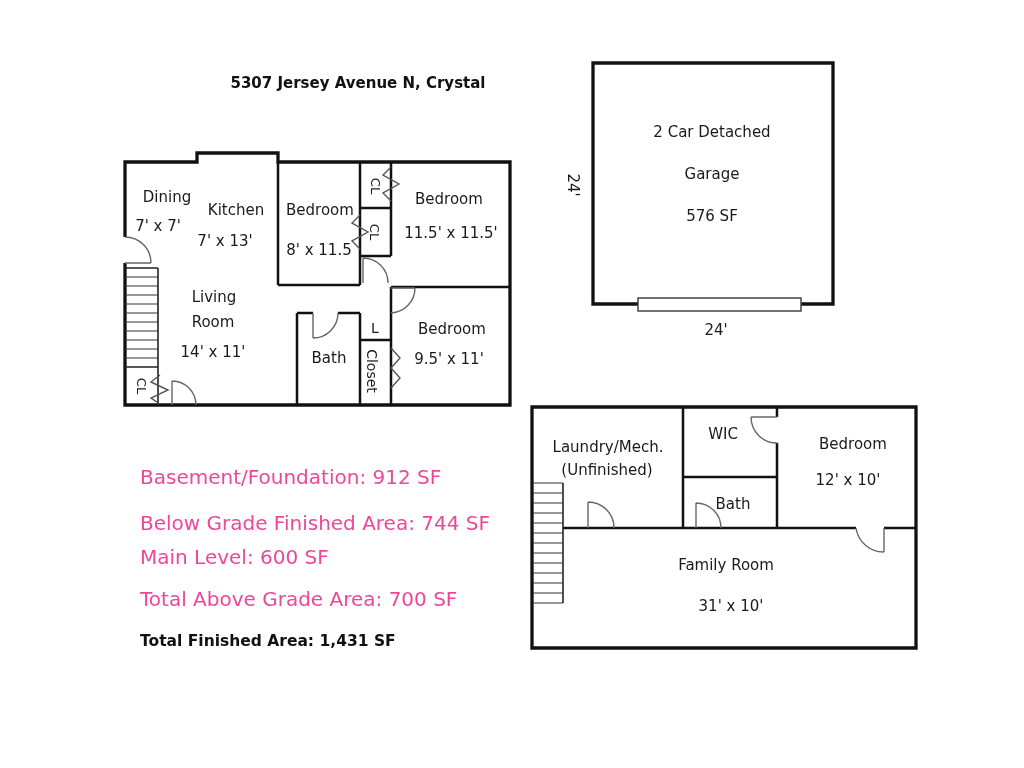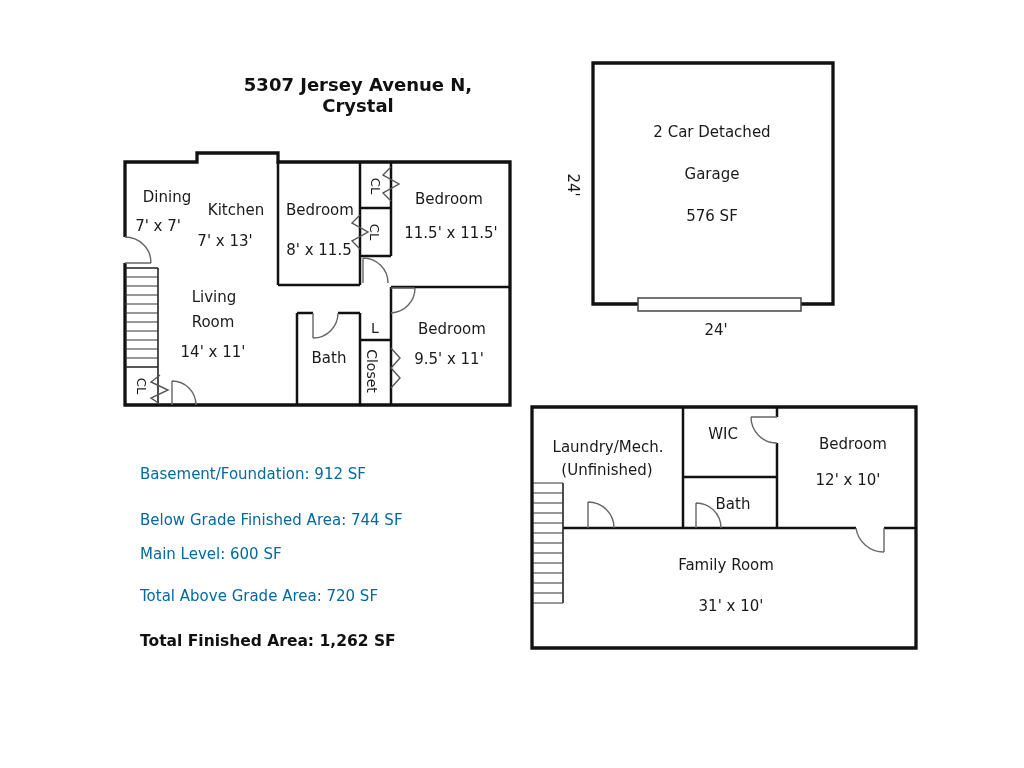--- a/index.html
+++ b/index.html
@@ -1,22 +1,22 @@
 <!DOCTYPE html>
 <html><head>
 <meta charset="utf-8">
 <style>
   html,body{margin:0;padding:0;background:#ffffff;}
   #canvas{position:relative;width:1024px;height:768px;background:#ffffff;overflow:hidden;
           font-family:"DejaVu Sans", sans-serif;color:#1a1a1a;}
   .abs{position:absolute;}
   #plan-title{left:205px;top:74px;width:306px;text-align:center;
-              font-size:18px;font-weight:bold;color:#111;}
+              font-size:15px;font-weight:bold;color:#111;}
   #stats{left:140px;top:465px;width:330px;}
-  .stat-line{position:absolute;left:0;font-size:15px;white-space:nowrap;color:#0369a1;}
+  .stat-line{position:absolute;left:0;font-size:20px;white-space:nowrap;color:#ec4899;}
   .stat-bold{font-weight:bold;font-size:15.5px;color:#111;}
   svg{position:absolute;overflow:visible;}
   svg text{font-family:"DejaVu Sans", sans-serif;fill:#1a1a1a;
            text-anchor:middle;dominant-baseline:central;}
   .t15{font-size:15px;}
   .t14{font-size:14px;}
   .t13{font-size:13px;}
   .wall-outer{fill:none;stroke:#111;stroke-width:3.3;stroke-linejoin:miter;}
   .wall-in{fill:none;stroke:#111;stroke-width:2.5;}
   .thin{fill:none;stroke:#222;stroke-width:1.6;}
@@ -109,17 +109,17 @@
     <text class="t15" x="853" y="444">Bedroom</text>
     <text class="t15" x="848" y="480">12' x 10'</text>
     <text class="t15" x="726" y="565">Family Room</text>
     <text class="t15" x="731" y="606">31' x 10'</text>
   </svg>
 
   <div id="stats" class="abs">
     <div class="stat-line" style="top:0px">Basement/Foundation: 912 SF</div>
     <div class="stat-line" style="top:46px">Below Grade Finished Area: 744 SF</div>
     <div class="stat-line" style="top:80px">Main Level: 600 SF</div>
-    <div class="stat-line" style="top:122px">Total Above Grade Area: 720 SF</div>
-    <div class="stat-line stat-bold" style="top:167px">Total Finished Area: 1,262 SF</div>
+    <div class="stat-line" style="top:122px">Total Above Grade Area: 700 SF</div>
+    <div class="stat-line stat-bold" style="top:167px">Total Finished Area: 1,431 SF</div>
   </div>
 
 </div>
 
 </body></html>

